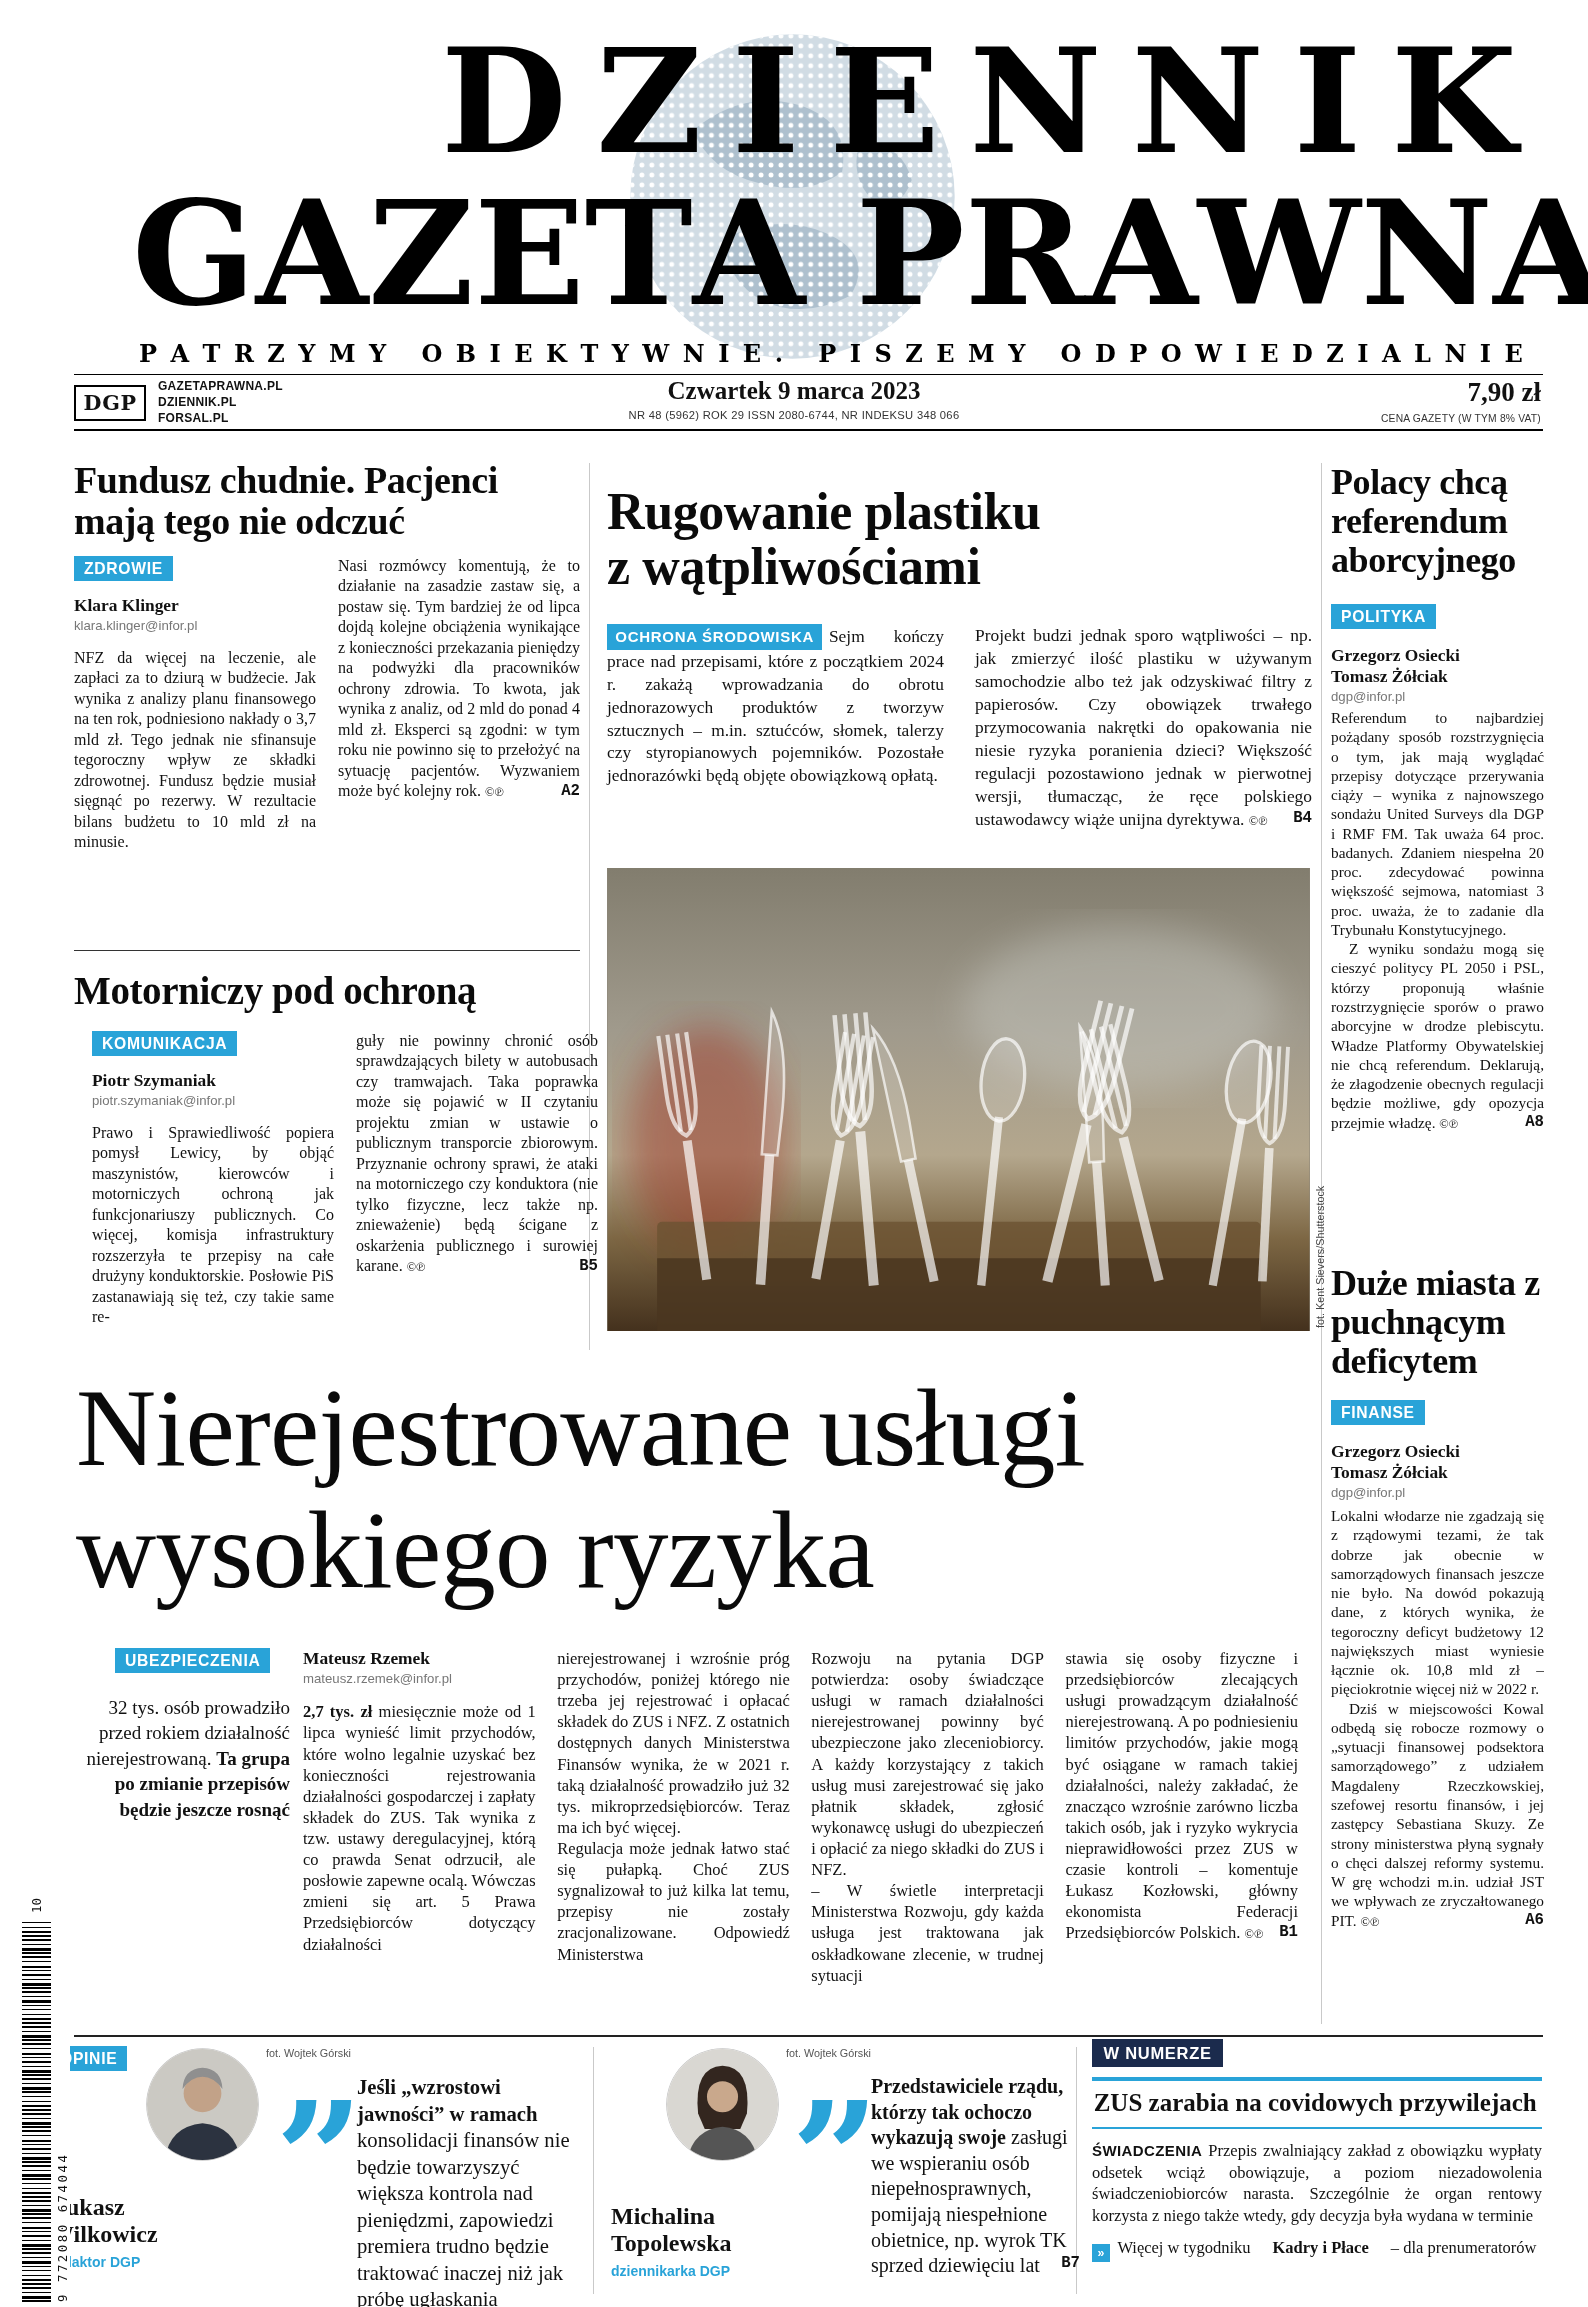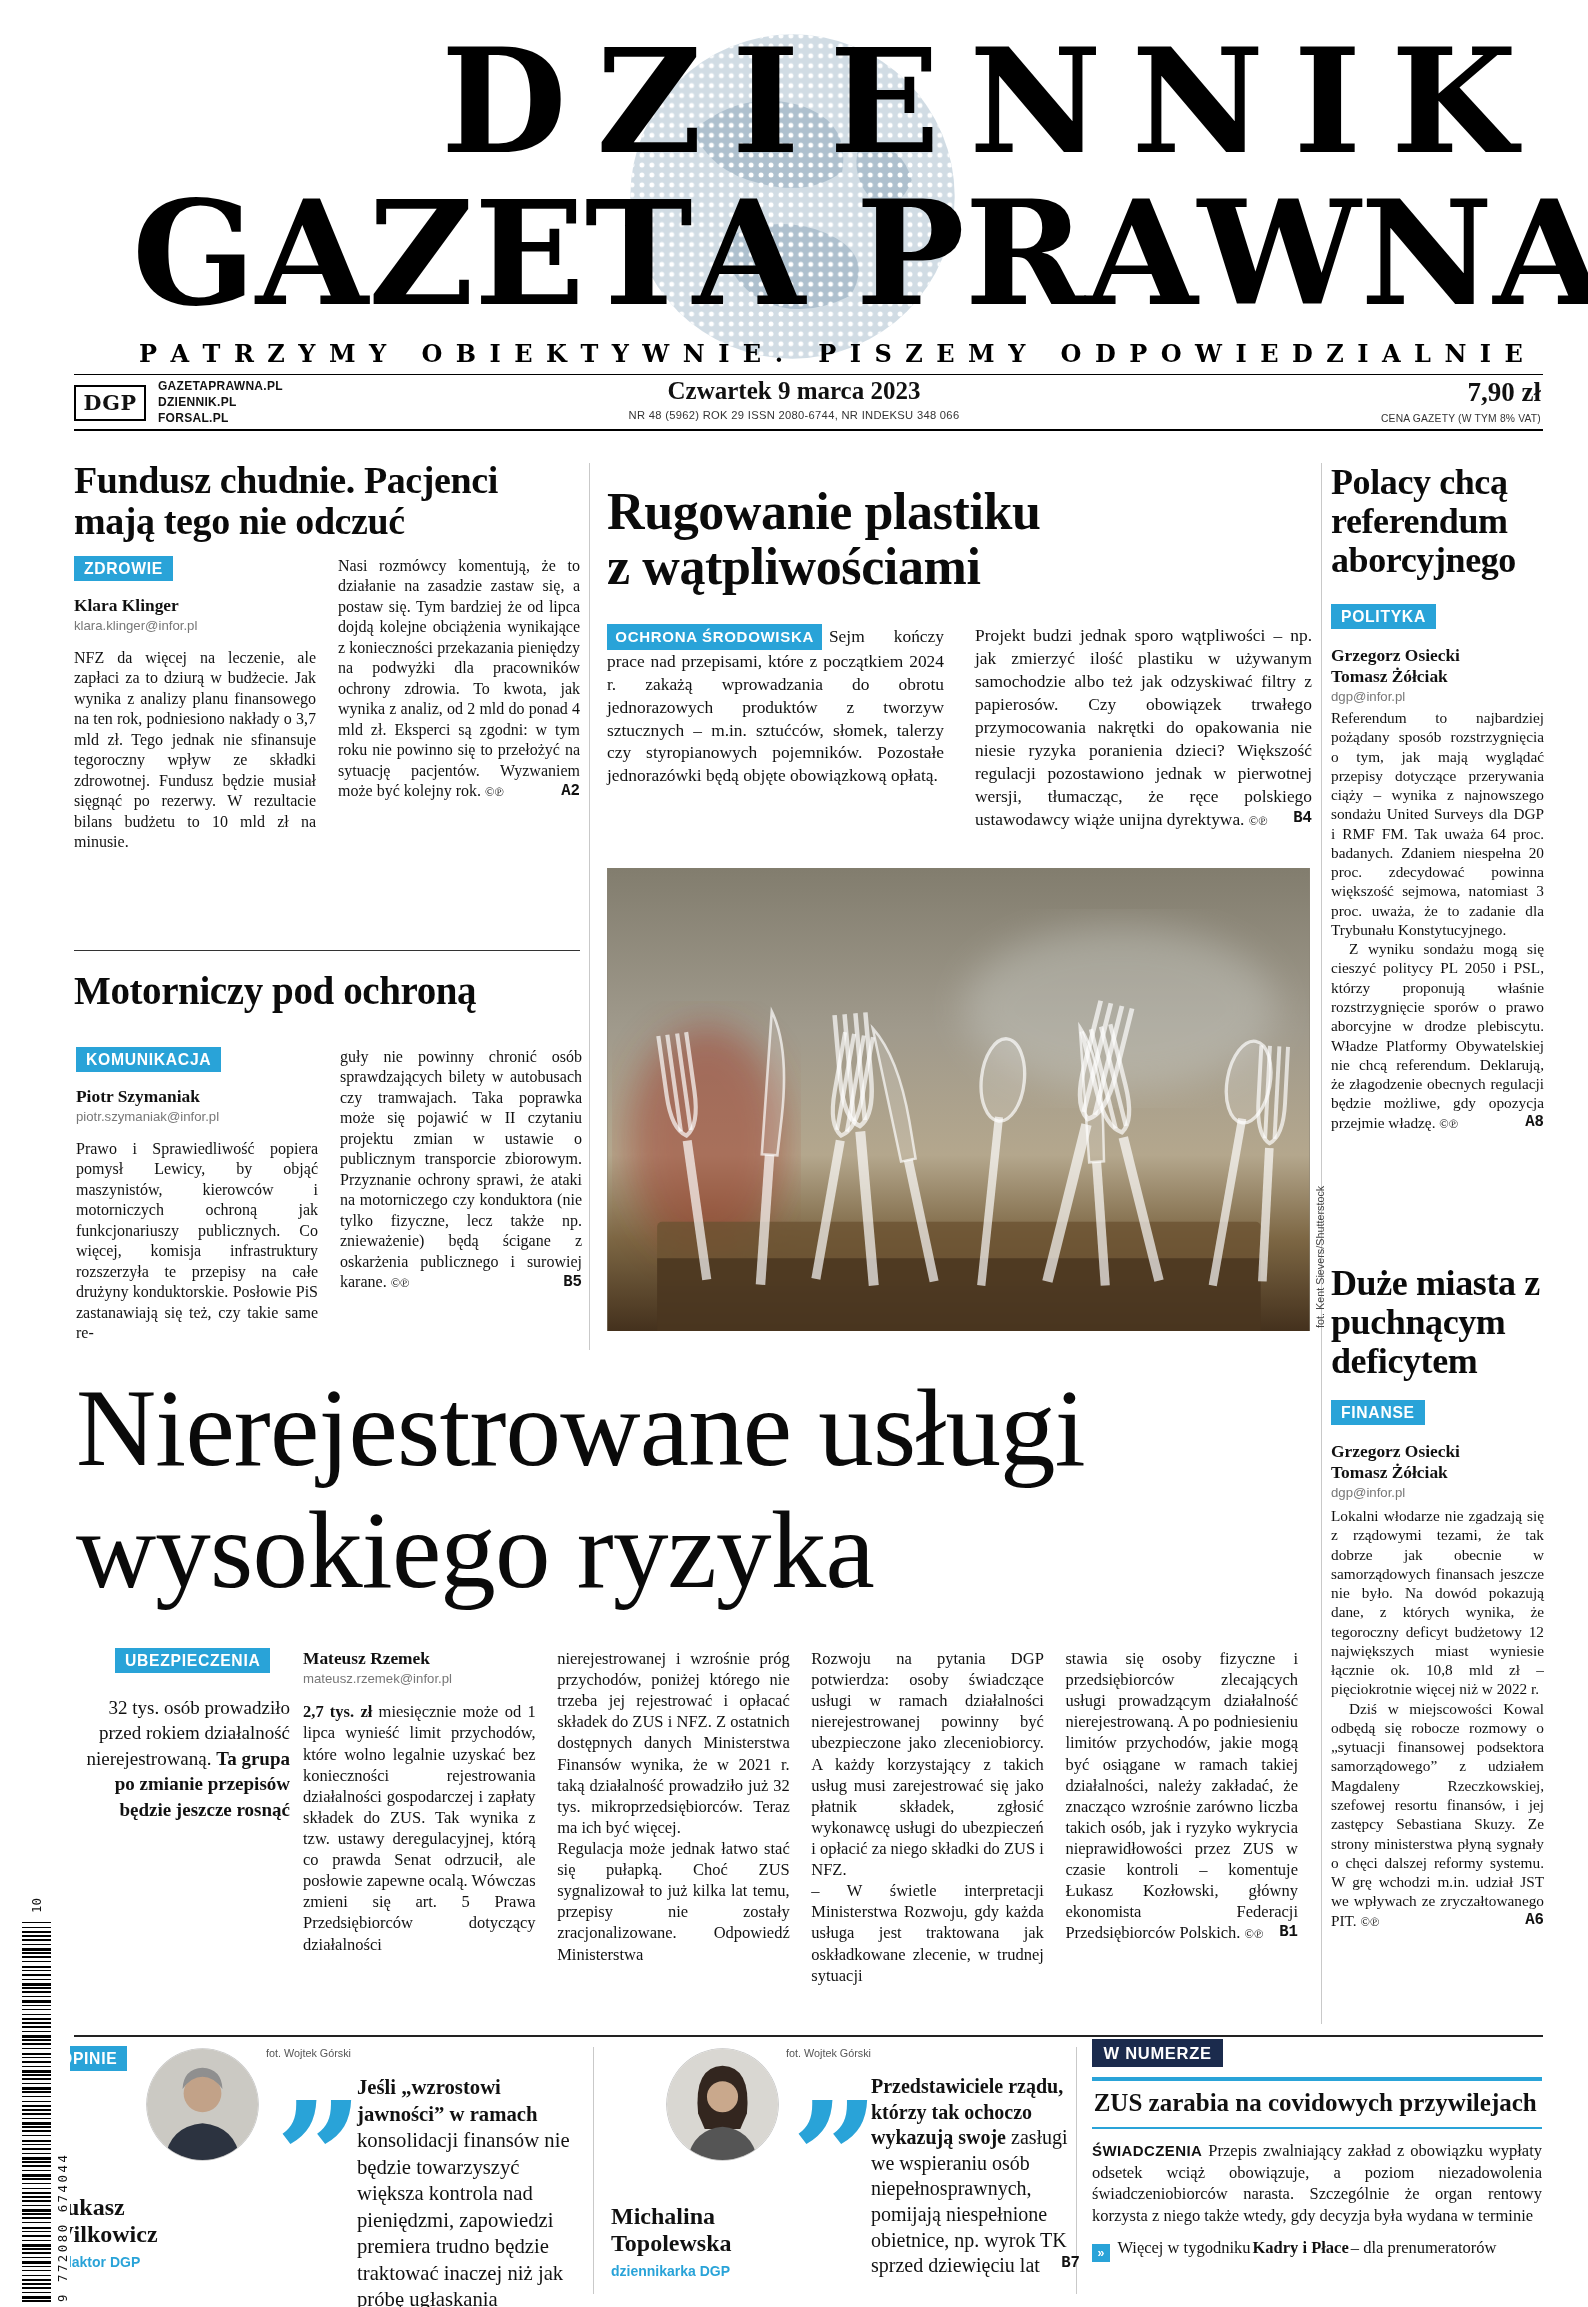--- a/index.html
+++ b/index.html
@@ -74,21 +74,21 @@
   .bname { position:absolute; }
 
   .wn { position:absolute; left:1092px; top:2039px; width:450px; }
   .wn-badge { display:inline-block; background:#1b2b4d; color:#fff; font-family:"Liberation Sans",sans-serif;
               font-weight:bold; font-size:16.5px; letter-spacing:0.7px; padding:5px 11.6px 4.1px; }
   .wn-box { margin-top:10px; border-top:4.1px solid #29a3d8; border-bottom:2.5px solid #29a3d8; padding:8.3px 1.7px 10px; }
   .wn-head { font-weight:bold; font-size:25px; }
   .wn-text { margin-top:10.8px; font-size:16.5px; line-height:1.3; text-align:justify; }
   .wn-topic { font-family:"Liberation Sans",sans-serif; font-weight:bold; font-size:15px; letter-spacing:0.4px; }
   .wn-more { margin-top:12.4px; font-size:16.5px; }
-  .wn-more b { margin:0 2px; }
+  .wn-more b { margin:0 22px; }
   .wn-arrow { display:inline-flex; width:18px; height:18px; background:#29a3d8; color:#fff;
               font-family:"Liberation Sans",sans-serif; font-weight:bold; font-size:12.4px;
               align-items:center; justify-content:center; vertical-align:-3.3px; margin-right:7.4px; }
 
   
   .barcode { position:absolute; left:21.5px; top:1898px; width:48px; height:404px; }
   .bc-inner { width:404px; height:48px; transform-origin:0 0; transform:rotate(-90deg) translateX(-404px);
               display:flex; flex-direction:column; background:#fff; }
   .bc-top { display:flex; gap:6.6px; height:30px; align-items:stretch; }
   .bc-bars { flex:1; background:repeating-linear-gradient(90deg,#000 0 1.7px,#fff 1.7px 3.3px,#000 3.3px 5.8px,#fff 5.8px 9px,#000 9px 10px,#fff 10px 13.2px,#000 13.2px 15px,#fff 15px 17.4px); }
@@ -220,21 +220,21 @@
       <p class="body-text">NFZ da więcej na leczenie, ale zapłaci za to dziurą w budżecie. Jak wynika z analizy planu finansowego na ten rok, podniesiono nakłady o 3,7 mld zł. Tego jednak nie sfinansuje tegoroczny wpływ ze składki zdrowotnej. Fundusz będzie musiał sięgnąć po rezerwy. W rezultacie bilans budżetu to 10 mld zł na minusie.</p>
     </div>
     <div class="subcol">
       <p class="body-text"><span>Nasi rozmówcy komentują, że to działanie na zasadzie zastaw się, a postaw się. Tym bardziej że od lipca dojdą kolejne obciążenia wynikające z konieczności przekazania pieniędzy na podwyżki dla pracowników ochrony zdrowia. To kwota, jak wynika z analiz, od 2 mld do ponad 4 mld zł. Eksperci są zgodni: w tym roku nie powinno się to przełożyć na sytuację pacjentów. Wyzwaniem może być kolejny rok.</span> <span class="copy">©℗</span><span class="pageref">A2</span></p>
     </div>
   </div>
 
   <div class="hrule" style="left:74px;top:950px;width:506px;background:#333;"></div>
 
   <h2 class="head" style="left:74px;top:970px;width:506px;font-size:39px;">Motorniczy pod ochroną</h2>
-  <div class="cols2" style="left:76px;top:1031px;width:506px;margin-top:16px;">
+  <div class="cols2" style="left:92px;top:1031px;width:506px;">
     <div class="subcol">
       <div class="badge-row"><span class="badge">KOMUNIKACJA</span></div>
       <div class="author">Piotr Szymaniak</div>
       <div class="email">piotr.szymaniak@infor.pl</div>
       <p class="body-text">Prawo i Sprawiedliwość popiera pomysł Lewicy, by objąć maszynistów, kierowców i motorniczych ochroną jak funkcjonariuszy publicznych. Co więcej, komisja infrastruktury rozszerzyła te przepisy na całe drużyny konduktorskie. Posłowie PiS zastanawiają się też, czy takie same re-</p>
     </div>
     <div class="subcol">
       <p class="body-text"><span>guły nie powinny chronić osób sprawdzających bilety w autobusach czy tramwajach. Taka poprawka może się pojawić w II czytaniu projektu zmian w ustawie o publicznym transporcie zbiorowym. Przyznanie ochrony sprawi, że ataki na motorniczego czy konduktora (nie tylko fizyczne, lecz także np. znieważenie) będą ścigane z oskarżenia publicznego i surowiej karane.</span> <span class="copy">©℗</span><span class="pageref">B5</span></p>
     </div>
   </div>

